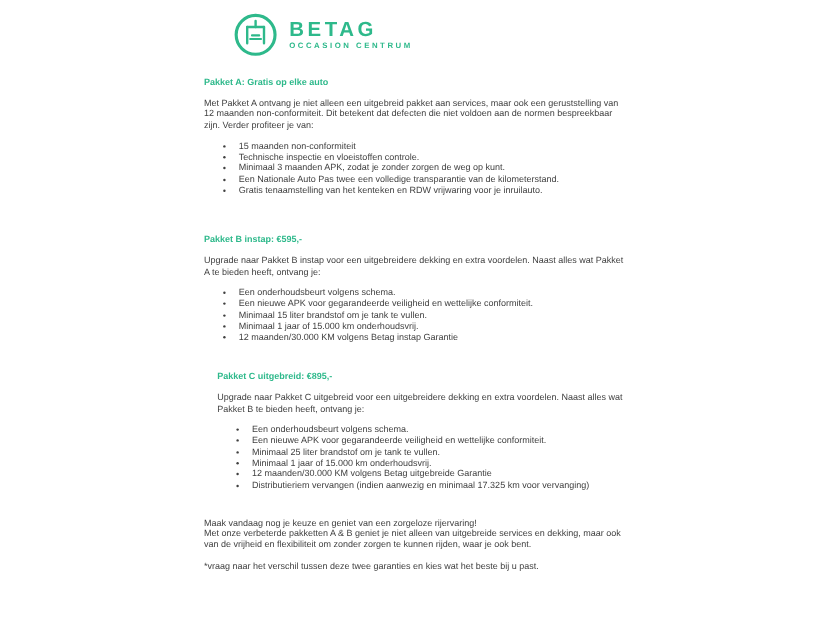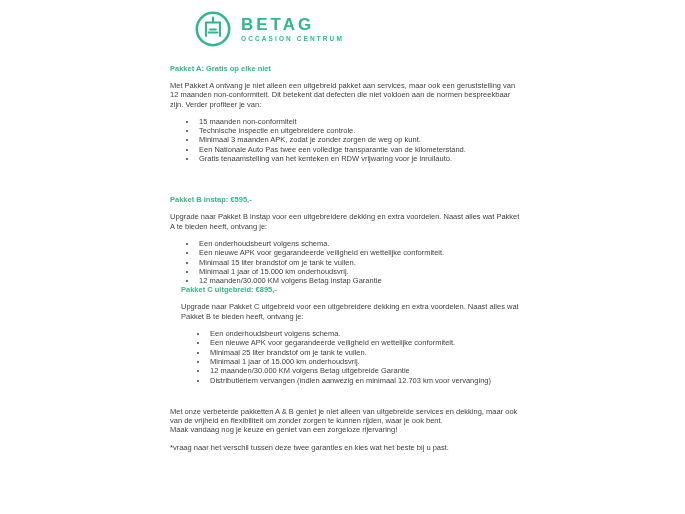--- a/index.html
+++ b/index.html
@@ -43,21 +43,21 @@
   .para{
     font-size:7.5px;line-height:9.3px;
     margin:0 0 8px 0;
   }
   .bullets{
     margin:0;padding-left:27px;
     font-size:7.5px;line-height:9.3px;
   }
   .bullets li{padding-left:2px;}
   .section-a{margin-bottom:32px;}
-  .section-b{}
+  .section-b{margin-bottom:24px;}
   .section-c{margin-bottom:22px;margin-left:11px;}
   .footer .para{margin:0;}
   .note{
     font-size:7.5px;line-height:9.3px;
     margin:8px 0 0 0;
   }
 </style>
 </head>
 <body>
 
@@ -74,25 +74,25 @@
           <path d="M14.5 22.5 h9 M16 19.5 h6" stroke="#2eb98b" stroke-width="1.8" fill="none" stroke-linecap="round"></path>
         </svg>
       </span>
       <div class="logo-text">
         <div class="brand">BETAG</div>
         <div class="sub">OCCASION CENTRUM</div>
       </div>
     </div>
 
     <div class="section section-a">
-      <h3 class="heading">Pakket A: Gratis op elke niet</h3>
+      <h3 class="heading">Pakket A: Gratis op elke auto</h3>
       <p class="para">Met Pakket A ontvang je niet alleen een uitgebreid pakket aan services, maar ook een geruststelling van 12 maanden non-conformiteit. Dit betekent dat defecten die niet voldoen aan de normen bespreekbaar zijn. Verder profiteer je van:</p>
       <ul class="bullets">
         <li>15 maanden non-conformiteit</li>
-        <li>Technische inspectie en uitgebreidere controle.</li>
+        <li>Technische inspectie en vloeistoffen controle.</li>
         <li>Minimaal 3 maanden APK, zodat je zonder zorgen de weg op kunt.</li>
         <li>Een Nationale Auto Pas twee een volledige transparantie van de kilometerstand.</li>
         <li>Gratis tenaamstelling van het kenteken en RDW vrijwaring voor je inruilauto.</li>
       </ul>
     </div>
 
     <div class="section section-b">
       <h3 class="heading">Pakket B instap: €595,-</h3>
       <p class="para">Upgrade naar Pakket B instap voor een uitgebreidere dekking en extra voordelen. Naast alles wat Pakket A te bieden heeft, ontvang je:</p>
       <ul class="bullets">
@@ -106,24 +106,24 @@
 
     <div class="section section-c">
       <h3 class="heading">Pakket C uitgebreid: €895,-</h3>
       <p class="para">Upgrade naar Pakket C uitgebreid voor een uitgebreidere dekking en extra voordelen. Naast alles wat Pakket B te bieden heeft, ontvang je:</p>
       <ul class="bullets">
         <li>Een onderhoudsbeurt volgens schema.</li>
         <li>Een nieuwe APK voor gegarandeerde veiligheid en wettelijke conformiteit.</li>
         <li>Minimaal 25 liter brandstof om je tank te vullen.</li>
         <li>Minimaal 1 jaar of 15.000 km onderhoudsvrij.</li>
         <li>12 maanden/30.000 KM volgens Betag uitgebreide Garantie</li>
-        <li>Distributieriem vervangen (indien aanwezig en minimaal 12.703 km voor vervanging)</li>
+        <li>Distributieriem vervangen (indien aanwezig en minimaal 17.325 km voor vervanging)</li>
       </ul>
     </div>
 
     <div class="footer">
+      <p class="para">Maak vandaag nog je keuze en geniet van een zorgeloze rijervaring!</p>
       <p class="para">Met onze verbeterde pakketten A &amp; B geniet je niet alleen van uitgebreide services en dekking, maar ook van de vrijheid en flexibiliteit om zonder zorgen te kunnen rijden, waar je ook bent.</p>
-      <p class="para">Maak vandaag nog je keuze en geniet van een zorgeloze rijervaring!</p>
       <p class="note">*vraag naar het verschil tussen deze twee garanties en kies wat het beste bij u past.</p>
     </div>
 
   </div>
 </div>
 
 </body></html>

